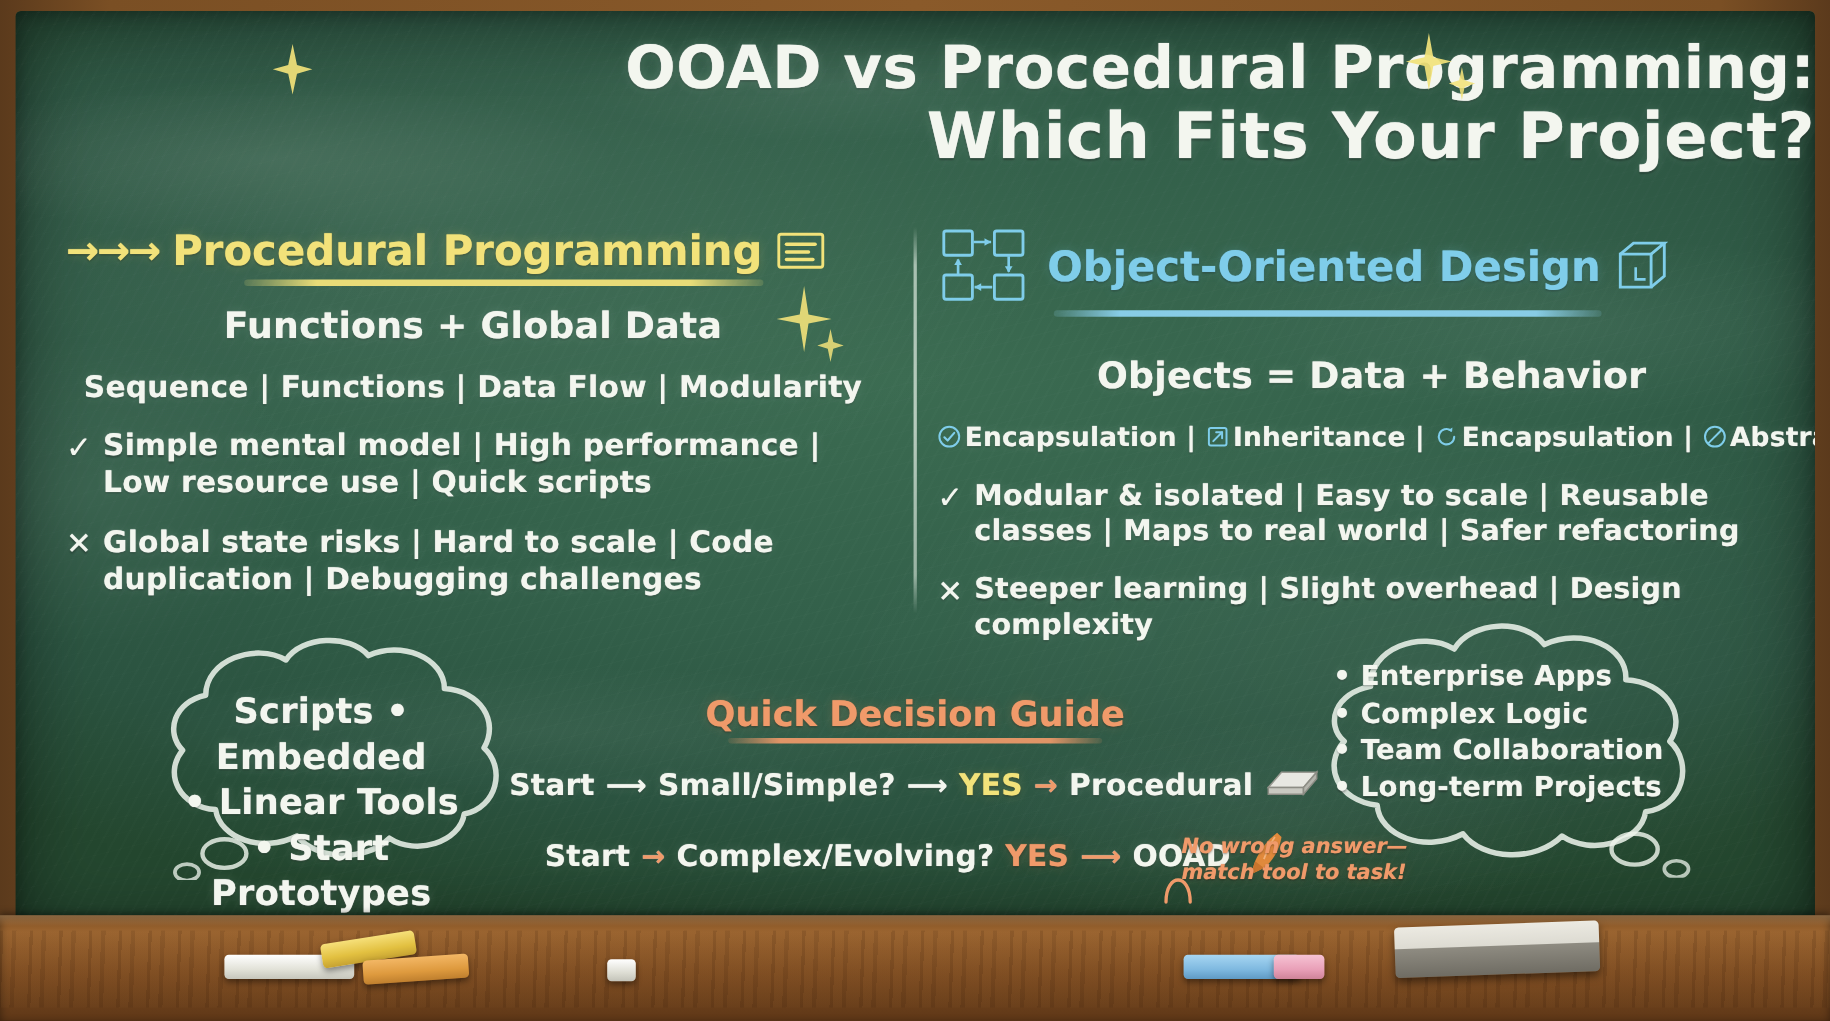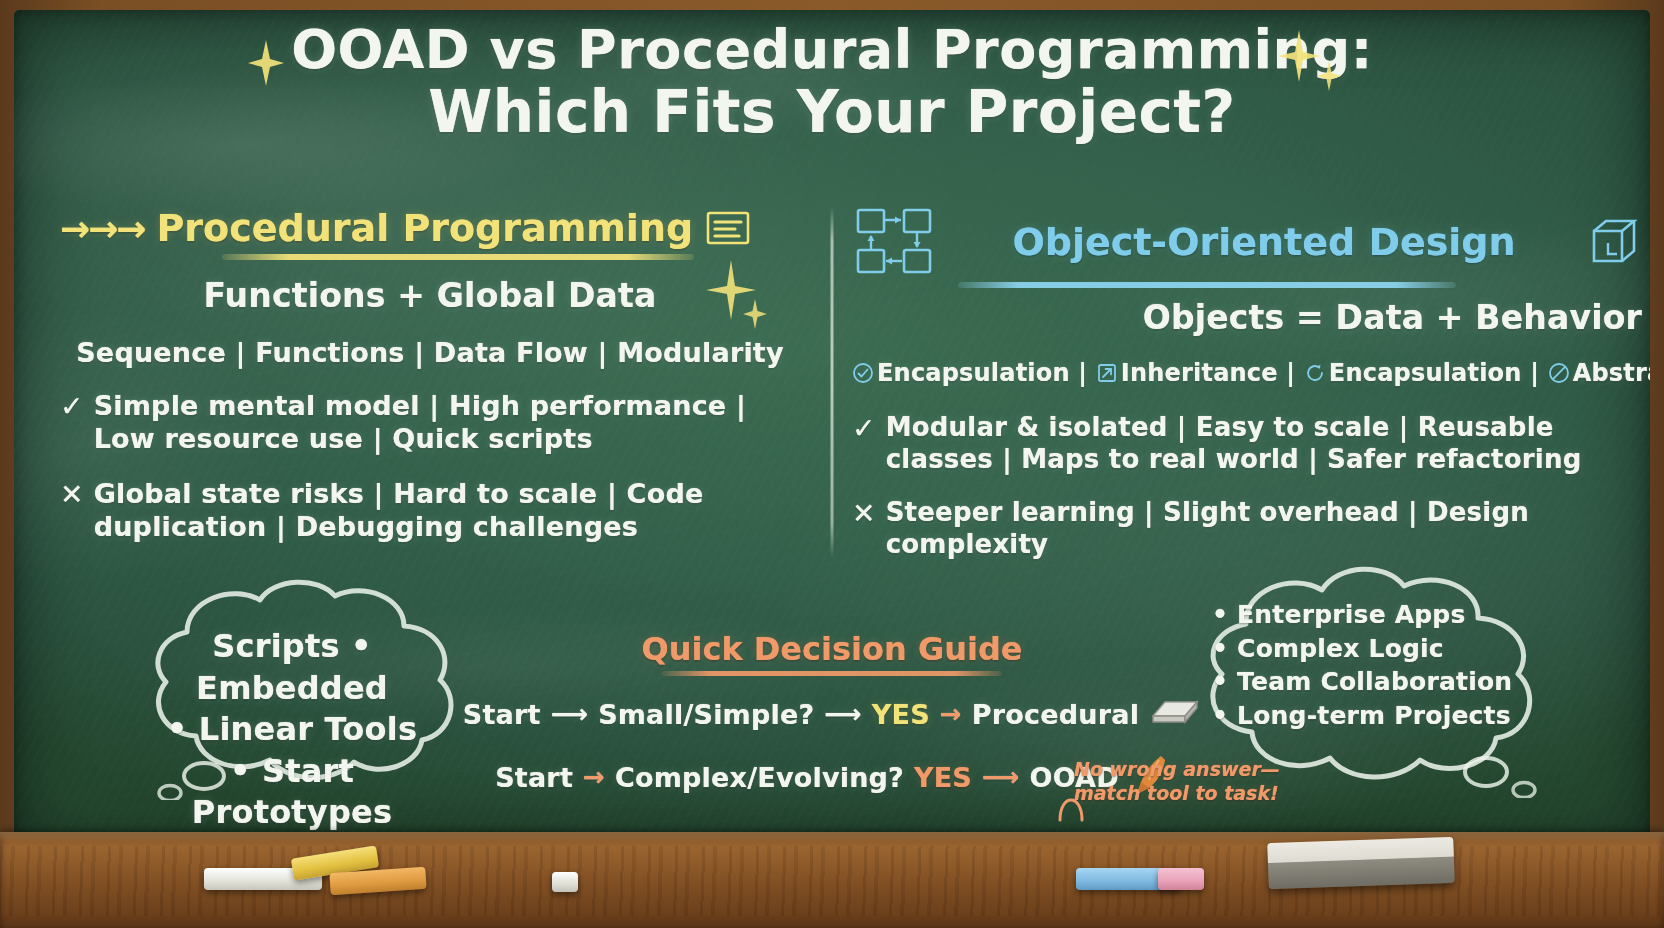--- a/index.html
+++ b/index.html
@@ -104,22 +104,22 @@
     font-family: "DejaVu Sans", sans-serif;
     letter-spacing: .2px;
   }
   .yellow { color: #f2e27a; text-shadow: 0 0 1px rgba(242,226,122,.8), 0 1px 2px rgba(0,0,0,.4), 0 0 10px rgba(242,226,122,.2); }
   .blue   { color: #7fcdea; text-shadow: 0 0 1px rgba(127,205,234,.8), 0 1px 2px rgba(0,0,0,.4), 0 0 10px rgba(127,205,234,.2); }
   .salmon { color: #f09a6a; text-shadow: 0 0 1px rgba(240,154,106,.8), 0 1px 2px rgba(0,0,0,.4), 0 0 10px rgba(240,154,106,.2); }
 
   
   .title-block {
     position: absolute;
-    left: 0; right: 0; top: 10px;
-    text-align: center;
+    left: 0; right: 0; top: 22px;
+    text-align: right;
   }
   .title-line1, .title-line2 {
     font-size: 54px;
     font-weight: 700;
     line-height: 1.12;
     letter-spacing: .5px;
   }
   .title-line2 { font-size: 58px; }
 
   .sparkle { position: absolute; pointer-events: none; }
@@ -142,21 +142,21 @@
 
   .col-head {
     display: flex;
     align-items: center;
     gap: 12px;
     font-size: 38px;
     font-weight: 700;
     white-space: nowrap;
   }
   .col-left .col-head { justify-content: flex-start; }
-  .col-right .col-head { justify-content: space-between; }
+  .col-right .col-head { justify-content: flex-start; }
 
   .head-underline {
     height: 6px;
     border-radius: 4px;
     margin-top: 4px;
     filter: blur(.5px);
   }
   .ul-yellow {
     width: 472px; margin-left: 162px;
     background: linear-gradient(90deg, rgba(242,226,122,.15), rgba(242,226,122,.95) 14%, rgba(242,226,122,.95) 86%, rgba(242,226,122,.15));
@@ -165,21 +165,21 @@
     width: 498px; margin-left: 106px;
     background: linear-gradient(90deg, rgba(140,210,238,.15), rgba(140,210,238,.95) 12%, rgba(140,210,238,.95) 88%, rgba(140,210,238,.15));
   }
 
   .subtitle {
     text-align: center;
     font-size: 33px;
     font-weight: 700;
     margin-top: 16px;
   }
-  .col-right .subtitle { margin-top: 10px; text-align: right; }
+  .col-right .subtitle { margin-top: 34px; }
 
   .pillars {
     text-align: center;
     font-size: 27px;
     font-weight: 600;
     margin-top: 22px;
     white-space: nowrap;
   }
   .pillars-oo { font-size: 24px; }
   .pillar-ico { display: inline-block; vertical-align: -3px; margin-right: 3px; }

